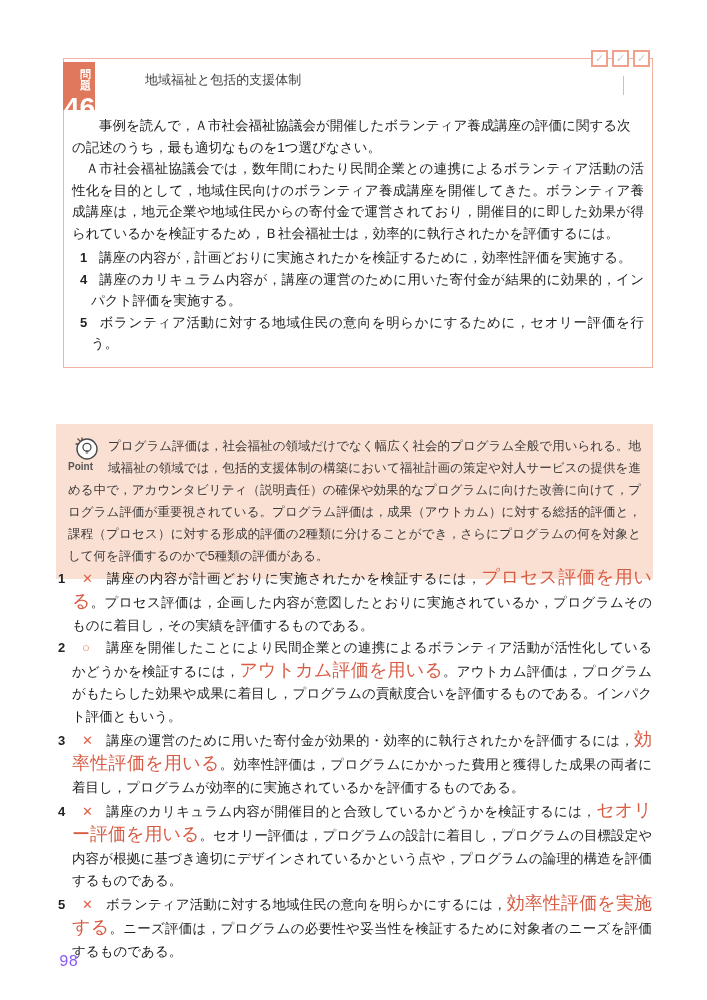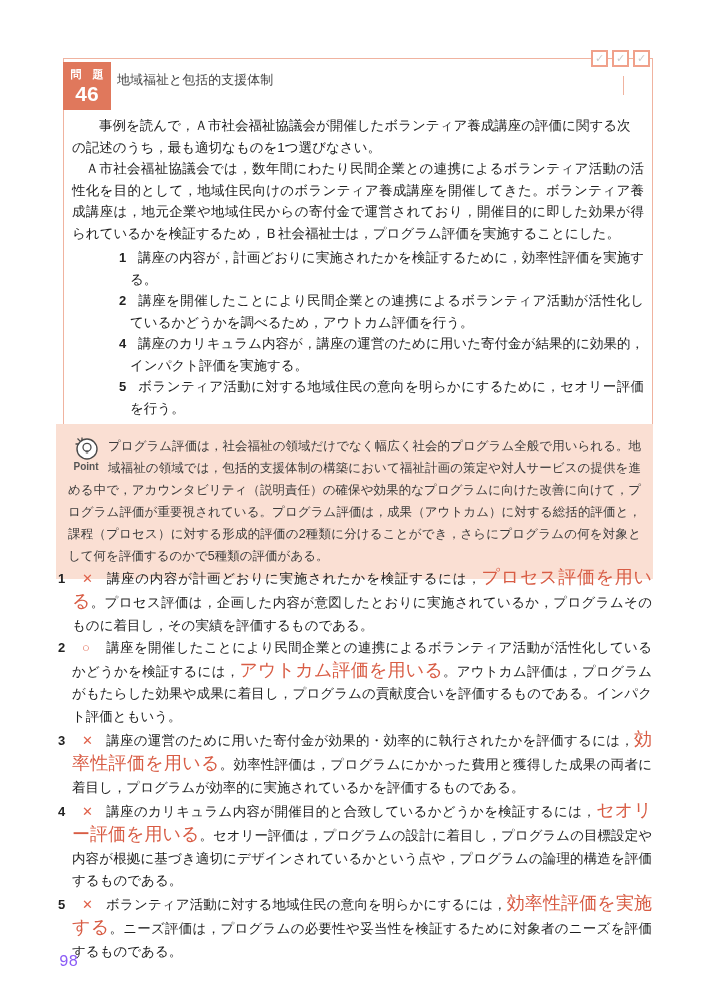--- a/index.html
+++ b/index.html
@@ -15,29 +15,29 @@
   
   .qbox {
     position: absolute;
     left: 63px; top: 58px; width: 590px;
     border: 1px solid #f0b3a0;
     padding: 0 8px 12px 8px;
     background: #fff;
   }
   .qlabel {
     position: absolute; left: -1px; top: 3px;
-    width: 48px; height: 48px;
+    width: 32px; height: 48px;
     background: #e0785c; color: #ffffff;
     font-family: "Liberation Sans", "DejaVu Sans", sans-serif;
-    text-align: center; line-height: 1;
+    text-align: right; line-height: 1;
   }
   .qlabel .qlabel-word { display:block; font-size: 11px; font-weight: 700; letter-spacing: 4px; padding: 7px 0 3px 4px; }
-  .qlabel .qlabel-num  { display:block; font-size: 21px; font-weight: 700; }
+  .qlabel .qlabel-num  { display:block; font-size: 28px; font-weight: 700; }
   .qtitle {
-    margin-left: 45px; padding-top: 12px;
+    margin-left: 73px; padding-top: 12px;
     font-family: "Liberation Sans", "DejaVu Sans", sans-serif;
     font-size: 13px; color: #444444;
   }
   .checkrow {
     position: absolute; top: -9px; right: 2px;
     display: flex; gap: 4px;
   }
   .checkbox {
     width: 17px; height: 17px; background: #fff;
     border: 2px solid #f0a18b;
@@ -53,41 +53,40 @@
   .q-intro { margin: 26px 0 0 0; font-size: 13.5px; line-height: 21.5px; text-indent: 2em; }
   .q-intro b { font-family: "Liberation Sans", "DejaVu Sans", sans-serif; font-weight: 400; color:#222; }
   .case-label { margin-top: 2px; font-size: 13.5px; line-height: 21.5px; }
   .case-text  { font-size: 13.5px; line-height: 21.5px; text-indent: 1em; text-align: justify; }
 
   .options { list-style: none; margin-top: 3px; }
   .options li {
     font-size: 13.5px; line-height: 21.5px;
     padding-left: 19px; text-indent: -11px;
     text-align: justify;
-    margin-left: 39px;
   }
   .opt-num {
     display: inline-block; width: 19px; text-indent: 0;
     font-family: "Liberation Sans", "DejaVu Sans", sans-serif;
     font-weight: 700; font-size: 13px; color: #222;
   }
 
   
   .point-box {
     position: absolute;
     left: 56px; top: 424px; width: 597px;
     background: #fadfd3;
     padding: 11px 12px 12px 12px;
     font-family: "Liberation Sans", "DejaVu Sans", sans-serif;
     font-size: 12.5px; line-height: 22px; color: #3b3b3b;
     text-align: justify;
   }
   .point-badge {
     float: left; width: 36px; height: 44px;
-    text-align: center; margin-right: 4px;
+    text-align: left; margin-right: 4px;
   }
   .point-badge svg { display:block; margin: 0 auto; }
   .point-label { display:block; font-size: 10px; font-weight: 700; color: #555; line-height: 12px; }
 
   
   .explanations {
     position: absolute; left: 58px; top: 566px; width: 594px;
   }
   .exp {
     font-size: 13.5px; line-height: 22.3px;
@@ -142,25 +141,24 @@
     <span class="checkbox">✓</span>
     <span class="checkbox">✓</span>
     <span class="checkbox">✓</span>
   </div>
   <div class="check-shelf"></div>
 
   <div class="qtitle">地域福祉と包括的支援体制</div>
 
   <p class="q-intro"><span>事例を読んで，Ａ市社会福祉協議会が開催したボランティア養成講座の評価に関する次の記述のうち，</span><b>最も適切なもの</b><span>を</span><b>1つ</b><span>選びなさい。</span></p>
 
-  <p class="case-text">Ａ市社会福祉協議会では，数年間にわたり民間企業との連携によるボランティア活動の活性化を目的として，地域住民向けのボランティア養成講座を開催してきた。ボランティア養成講座は，地元企業や地域住民からの寄付金で運営されており，開催目的に即した効果が得られているかを検証するため，Ｂ社会福祉士は，プログラム評価を実施することにした。</p>
+  <p class="case-text">Ａ市社会福祉協議会では，数年間にわたり民間企業との連携によるボランティア活動の活性化を目的として，地域住民向けのボランティア養成講座を開催してきた。ボランティア養成講座は，地元企業や地域住民からの寄付金で運営されており，開催目的に即した効果が得られているかを検証するため，Ｂ社会福祉士は，効率的に執行されたかを評価するには。</p>
 
   <ol class="options">
     <li><span class="opt-num">1</span><span>講座の内容が，計画どおりに実施されたかを検証するために，効率性評価を実施する。</span></li>
-    <li><span class="opt-num">2</span><span>講座を開催したことにより民間企業との連携によるボランティア活動が活性化しているかどうかを調べるため，アウトカム評価を行う。</span></li>
     <li><span class="opt-num">4</span><span>講座のカリキュラム内容が，講座の運営のために用いた寄付金が結果的に効果的，インパクト評価を実施する。</span></li>
     <li><span class="opt-num">5</span><span>ボランティア活動に対する地域住民の意向を明らかにするために，セオリー評価を行う。</span></li>
   </ol>
 </div>
 
 <div class="point-box">
   <span class="point-badge">
     <span>
       <svg width="26" height="26" viewBox="0 0 26 26">
         <circle cx="14" cy="14" r="10" fill="#ffffff" stroke="#4a4a4a" stroke-width="1.4"></circle>

